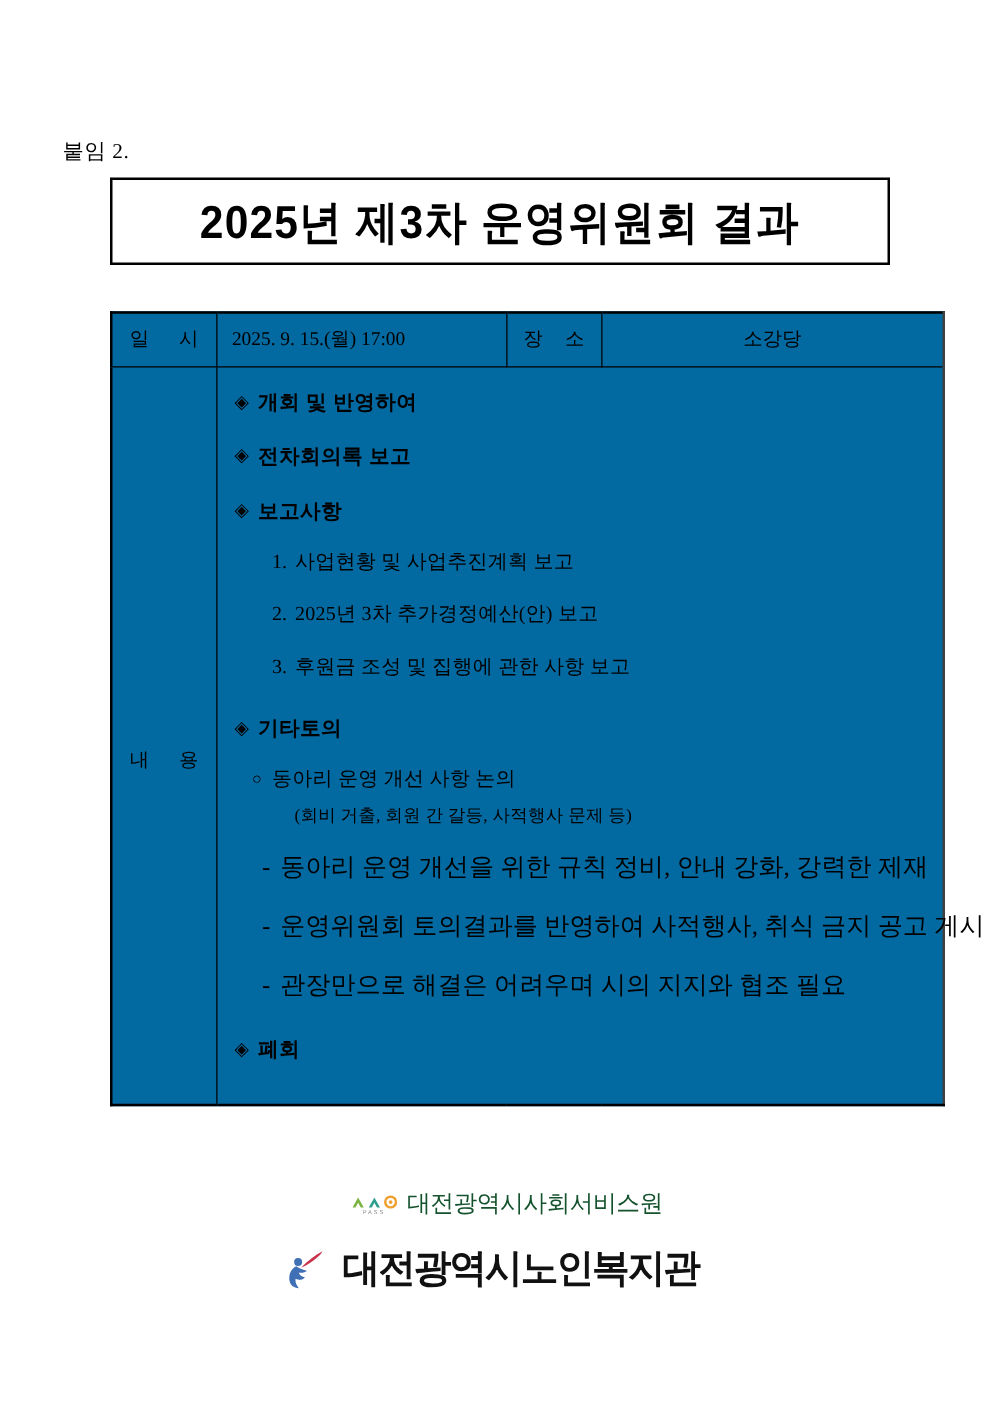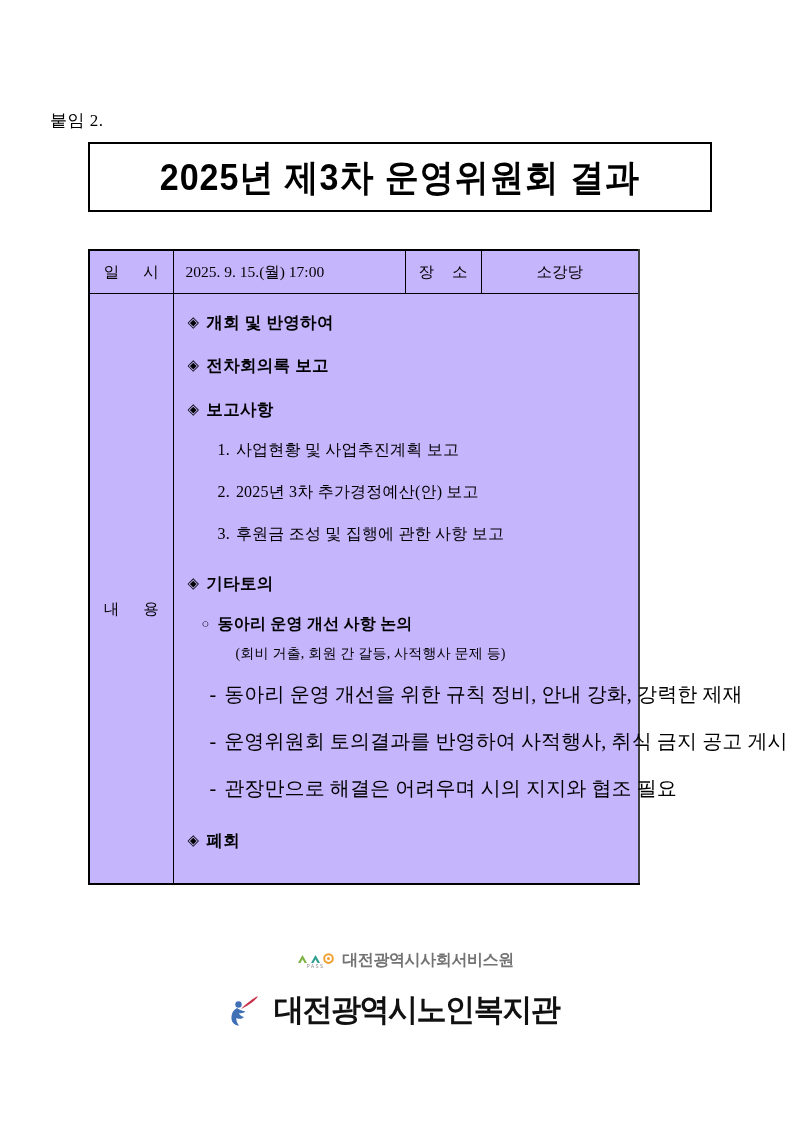--- a/index.html
+++ b/index.html
@@ -57,24 +57,24 @@
     transform-origin: center;
     white-space: nowrap;
     line-height: 1;
   }
 
   
   .meeting-table {
     position: absolute;
     left: 88px;
     top: 249px;
-    width: 552px;
+    width: 668px;
     border-collapse: collapse;
     table-layout: fixed;
-    background: #c4b5fd;
+    background: #0369a1;
   }
   .meeting-table td {
     border: 1px solid #000000;
     padding: 0;
     vertical-align: middle;
     font-size: 15.5px;
     line-height: 1.55;
   }
   .meeting-table .outer-top { border-top: 2px solid #000; }
   .meeting-table .outer-left { border-left: 2px solid #000; }
@@ -149,21 +149,20 @@
     margin: 0 0 17px 30px;
     white-space: nowrap;
     letter-spacing: 0.2px;
   }
   .c-num .idx { margin-right: 6px; }
   .c-circle {
     font-size: 16px;
     margin: 0 0 6px 14px;
     white-space: nowrap;
     letter-spacing: 0.2px;
-    font-weight: bold;
   }
   .c-circle .mark {
     font-size: 13px;
     margin-right: 8px;
     vertical-align: 1px;
   }
   .c-note {
     font-size: 14px;
     margin: 0 0 14px 48px;
     white-space: nowrap;
@@ -209,24 +208,24 @@
   }
   .pass-word {
     font-family: "Liberation Sans", "DejaVu Sans", sans-serif;
     font-size: 4.5px;
     letter-spacing: 1.6px;
     color: #8a8a8a;
     margin-top: 1px;
   }
   .org-name {
     font-family: "Liberation Sans", "DejaVu Sans", sans-serif;
-    font-weight: 700;
-    font-size: 16px;
+    font-weight: 400;
+    font-size: 19px;
     letter-spacing: -0.4px;
-    color: #737373;
+    color: #14532d;
     white-space: nowrap;
   }
   .footer-row2 {
     display: flex;
     align-items: center;
     gap: 9px;
     margin-top: 15px;
   }
   .center-name {
     font-family: "Liberation Sans", "DejaVu Sans", sans-serif;

